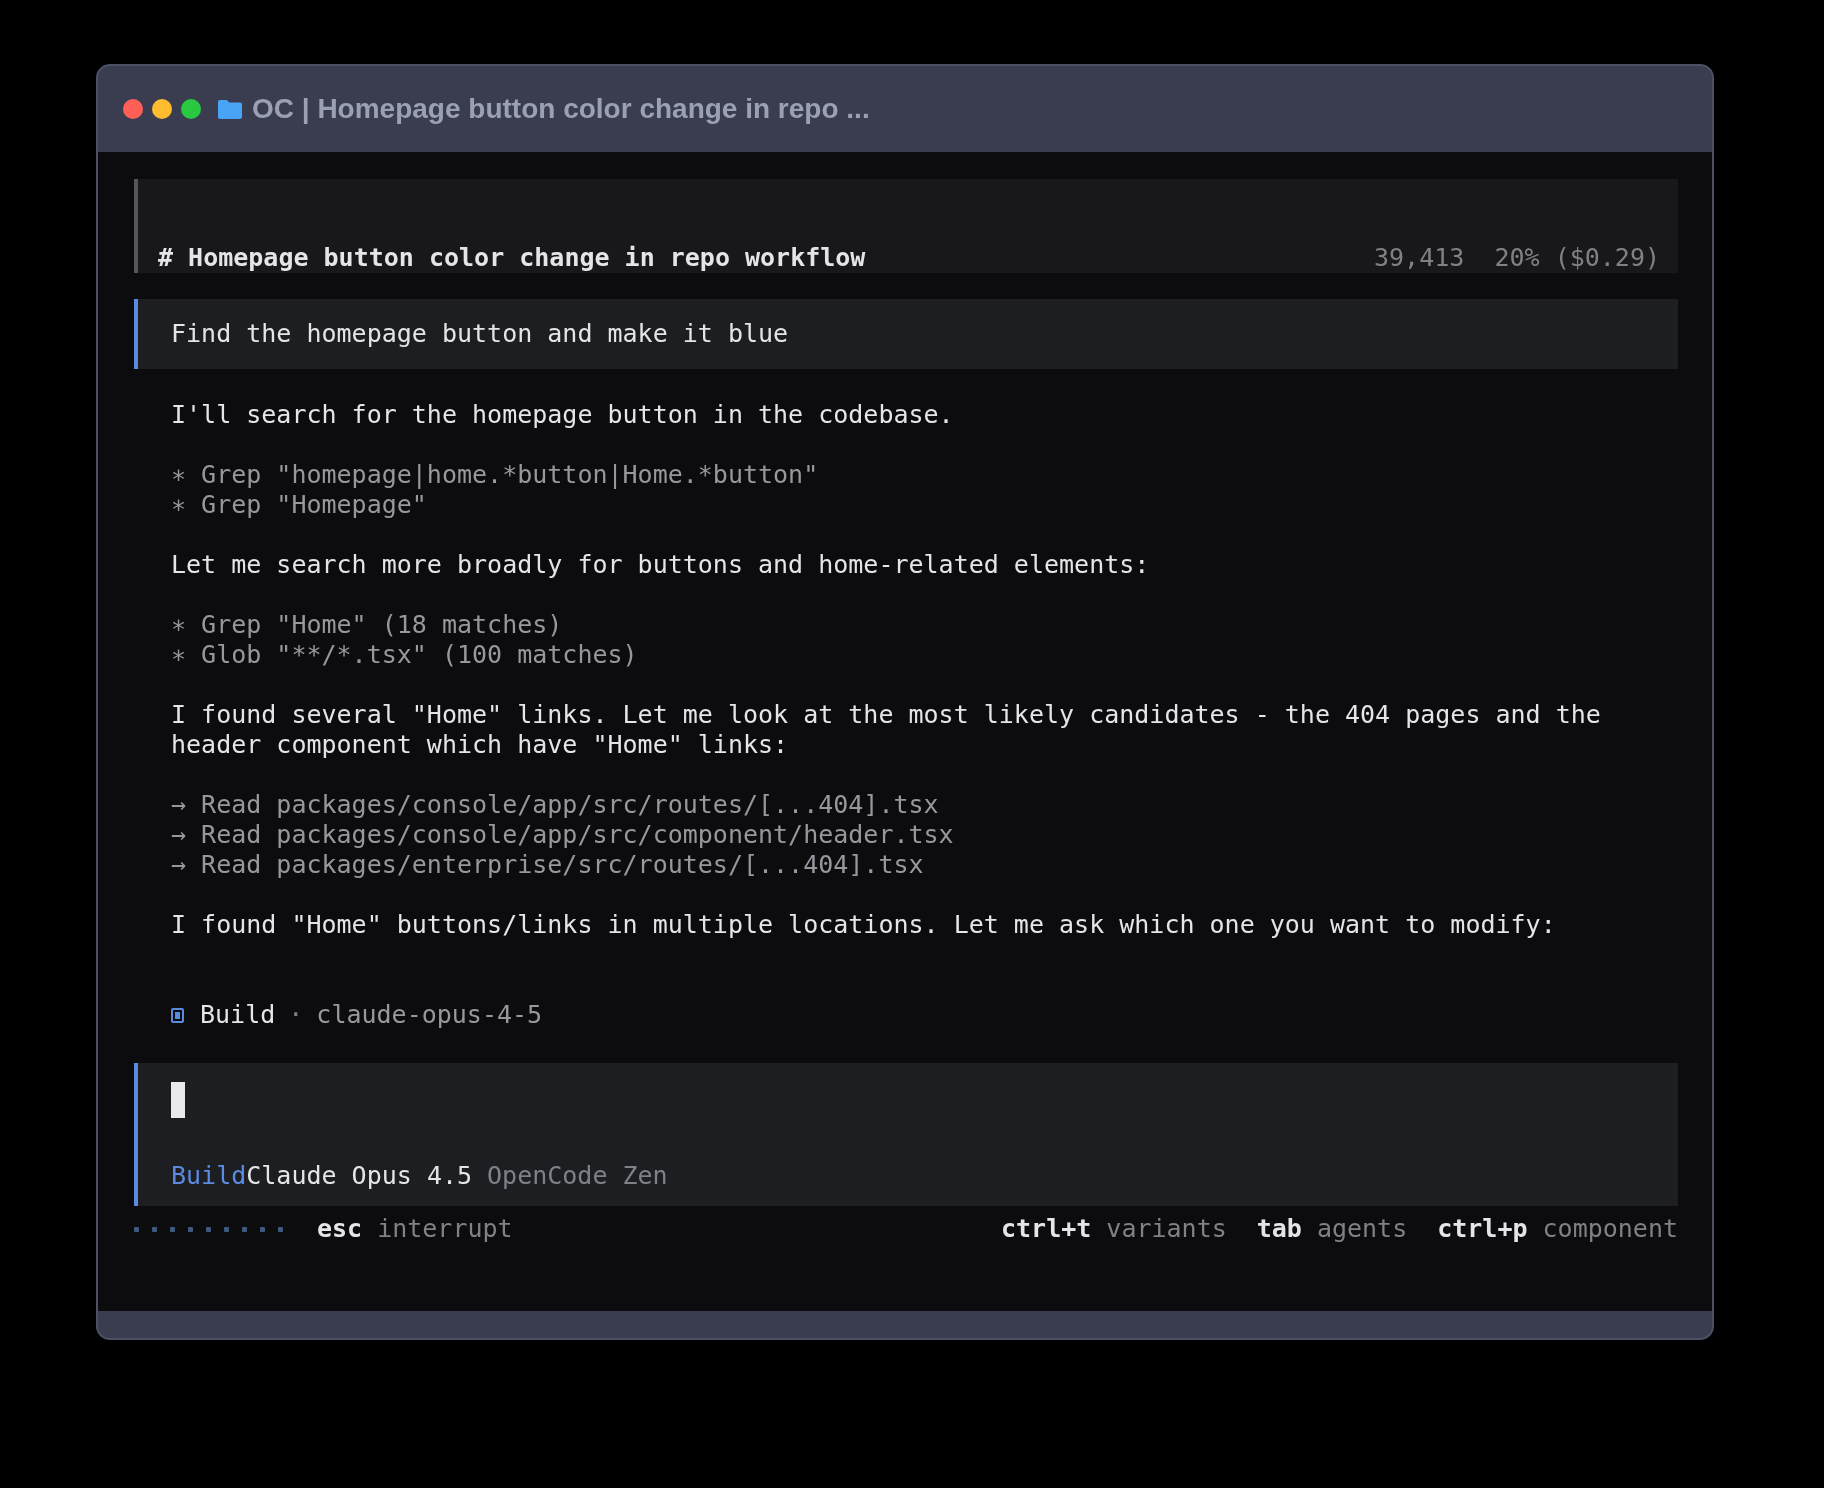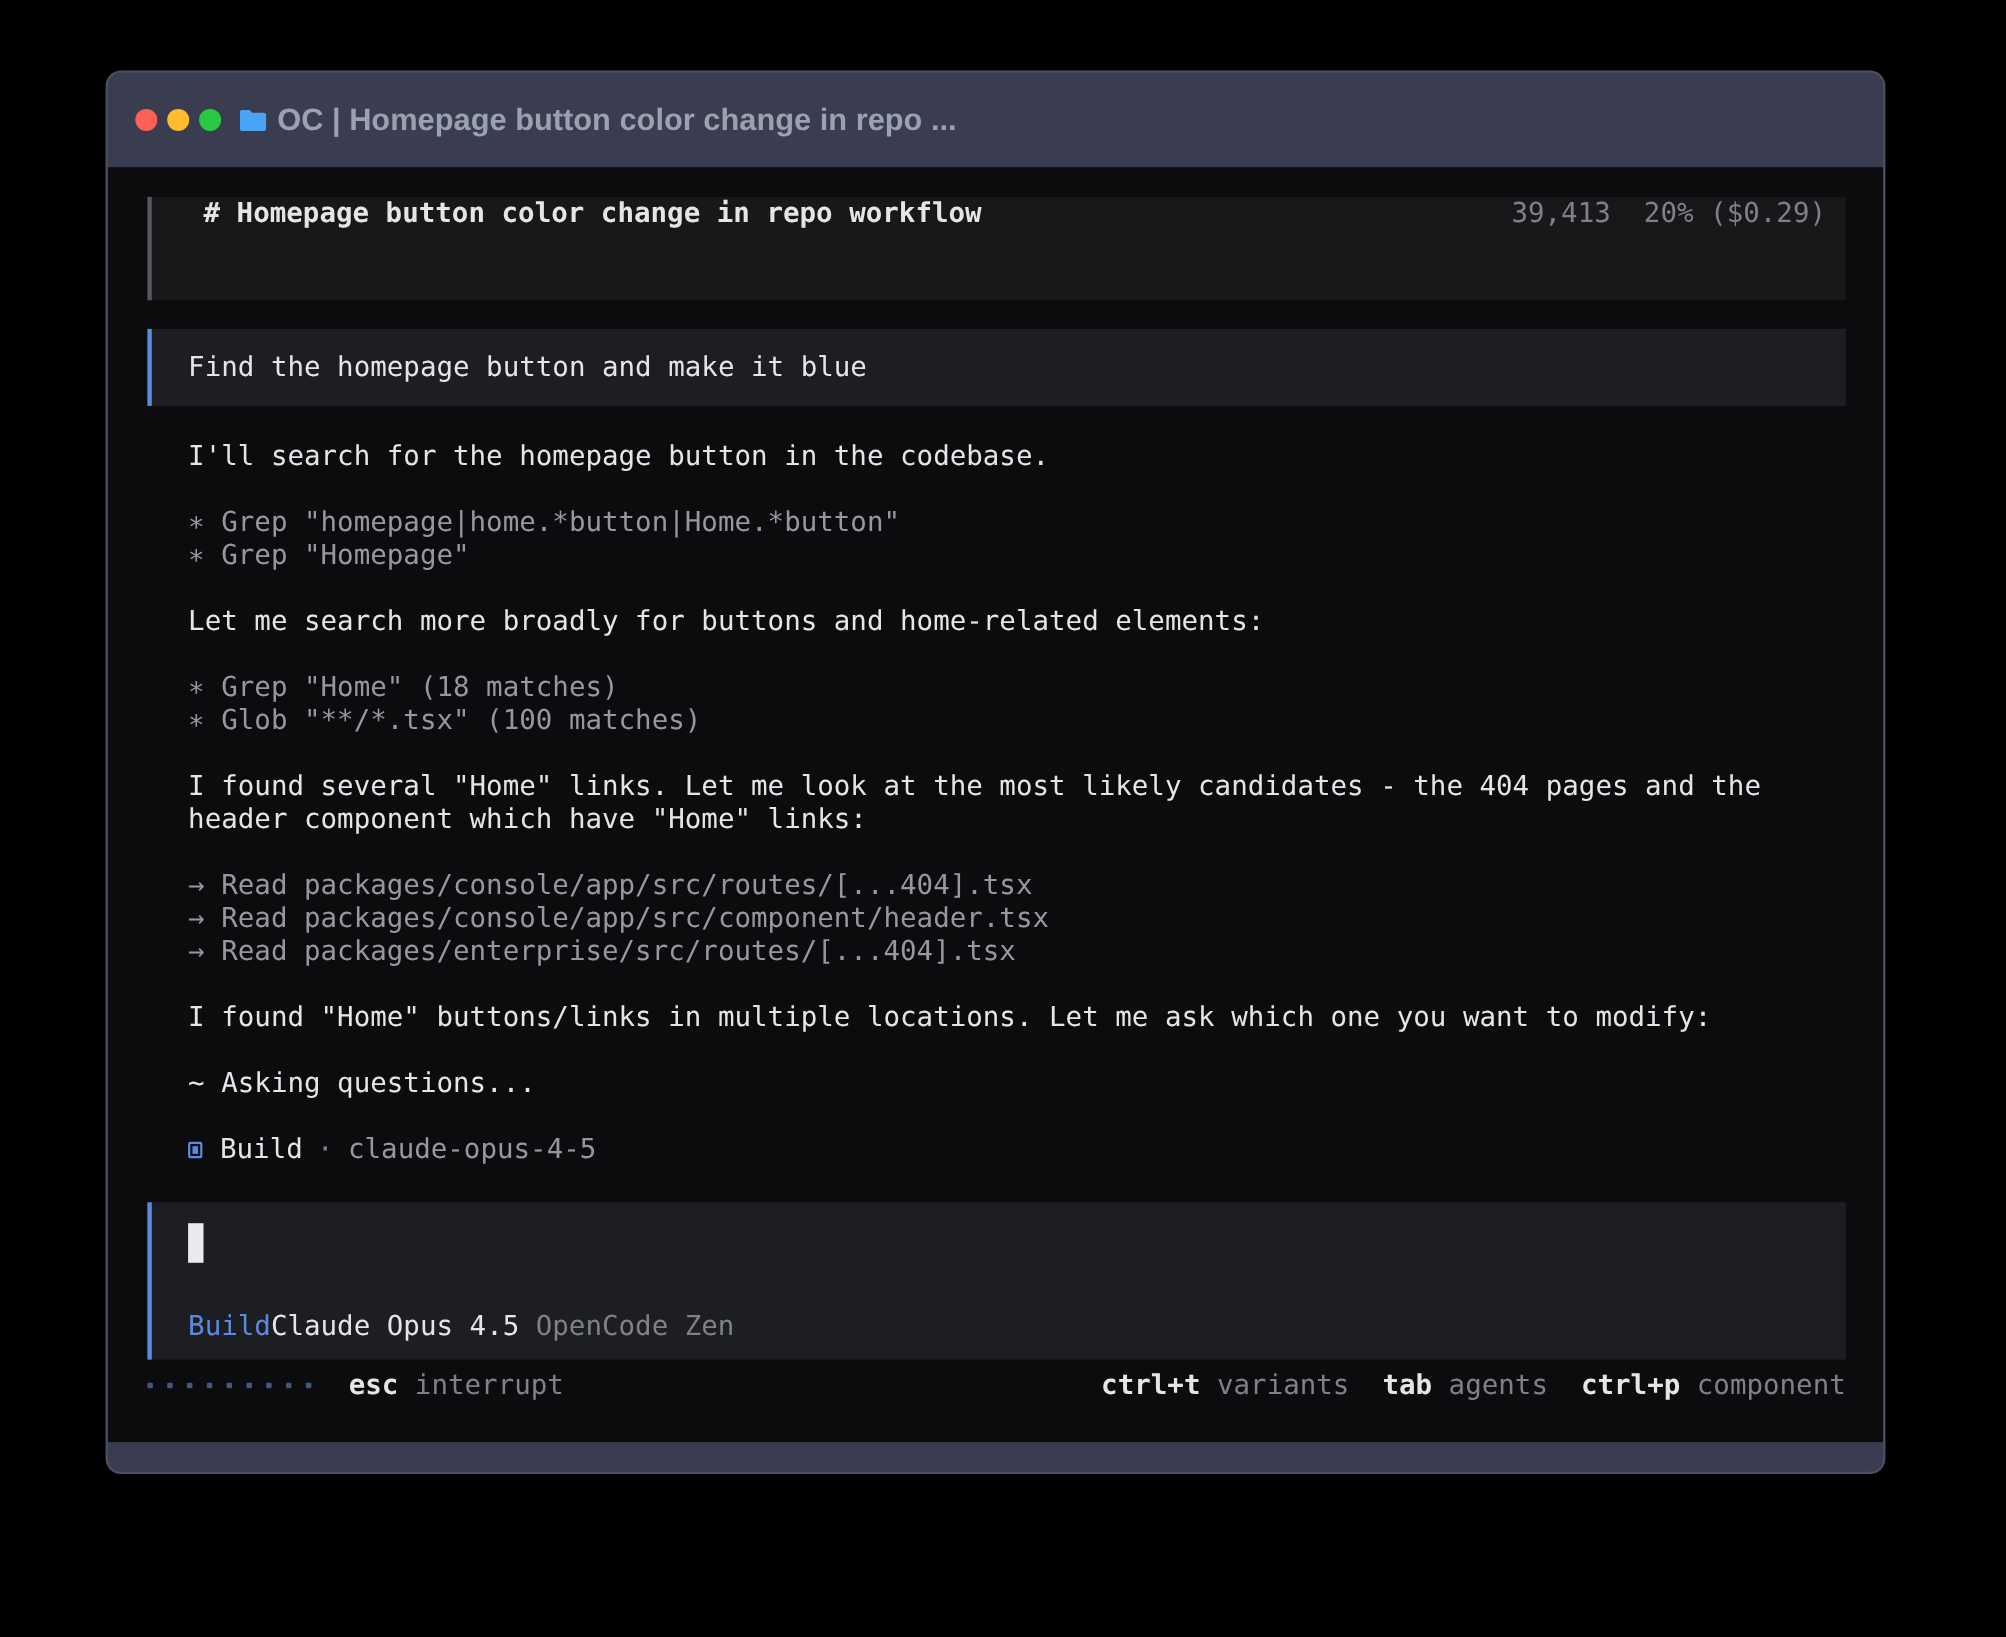--- a/index.html
+++ b/index.html
@@ -26,22 +26,22 @@
   .folder-icon{margin-left:17px;display:inline-flex;color:var(--folder-blue);}
   .window-title{margin-left:10px;font-family:"Liberation Sans",sans-serif;
                 font-weight:700;font-size:28px;color:var(--title-fg);white-space:pre;}
 
   .terminal{position:absolute;top:86px;bottom:27px;left:0;right:0;
             background:var(--term-bg);padding:27px 34px 0 36px;
             font-size:25px;line-height:30px;color:var(--fg);overflow:hidden;}
 
   .session-header{height:94px;background:var(--header-bg);
                   border-left:4px solid var(--header-border);
-                  display:flex;justify-content:space-between;align-items:flex-start;
-                  padding:0 18px 0 47px;}
+                  display:flex;justify-content:space-between;align-items:flex-end;
+                  padding:0 18px 0 20px;}
   .session-title{font-weight:700;color:var(--fg);white-space:pre;}
   .session-stats{color:var(--dim2);white-space:pre;}
 
   .user-message{margin-top:26px;height:70px;background:var(--block-bg);
                 border-left:4px solid var(--accent);
                 display:flex;align-items:center;padding-left:33px;white-space:pre;}
 
   .transcript{margin-top:31px;}
   .tline{height:30px;line-height:30px;padding-left:37px;white-space:pre;}
   .tline.fg{color:var(--fg);} .tline.dim{color:var(--dim);}
@@ -117,21 +117,20 @@
         <div class="tline blank"></div>
         <div class="tline fg">I found several "Home" links. Let me look at the most likely candidates - the 404 pages and the</div>
         <div class="tline fg">header component which have "Home" links:</div>
         <div class="tline blank"></div>
         <div class="tline dim">→ Read packages/console/app/src/routes/[...404].tsx</div>
         <div class="tline dim">→ Read packages/console/app/src/component/header.tsx</div>
         <div class="tline dim">→ Read packages/enterprise/src/routes/[...404].tsx</div>
         <div class="tline blank"></div>
         <div class="tline fg">I found "Home" buttons/links in multiple locations. Let me ask which one you want to modify:</div>
         <div class="tline blank"></div>
-        <div class="tline fg">~ Asking questions...</div>
         <div class="tline blank"></div>
       </div>
 
     <div class="agent-line">
       <span class="agent-icon">
           <span class="agent-icon-dot"></span>
         </span>
       <span class="agent-name">Build</span>
       <span class="agent-sep">·</span>
       <span class="agent-model">claude-opus-4-5</span>

